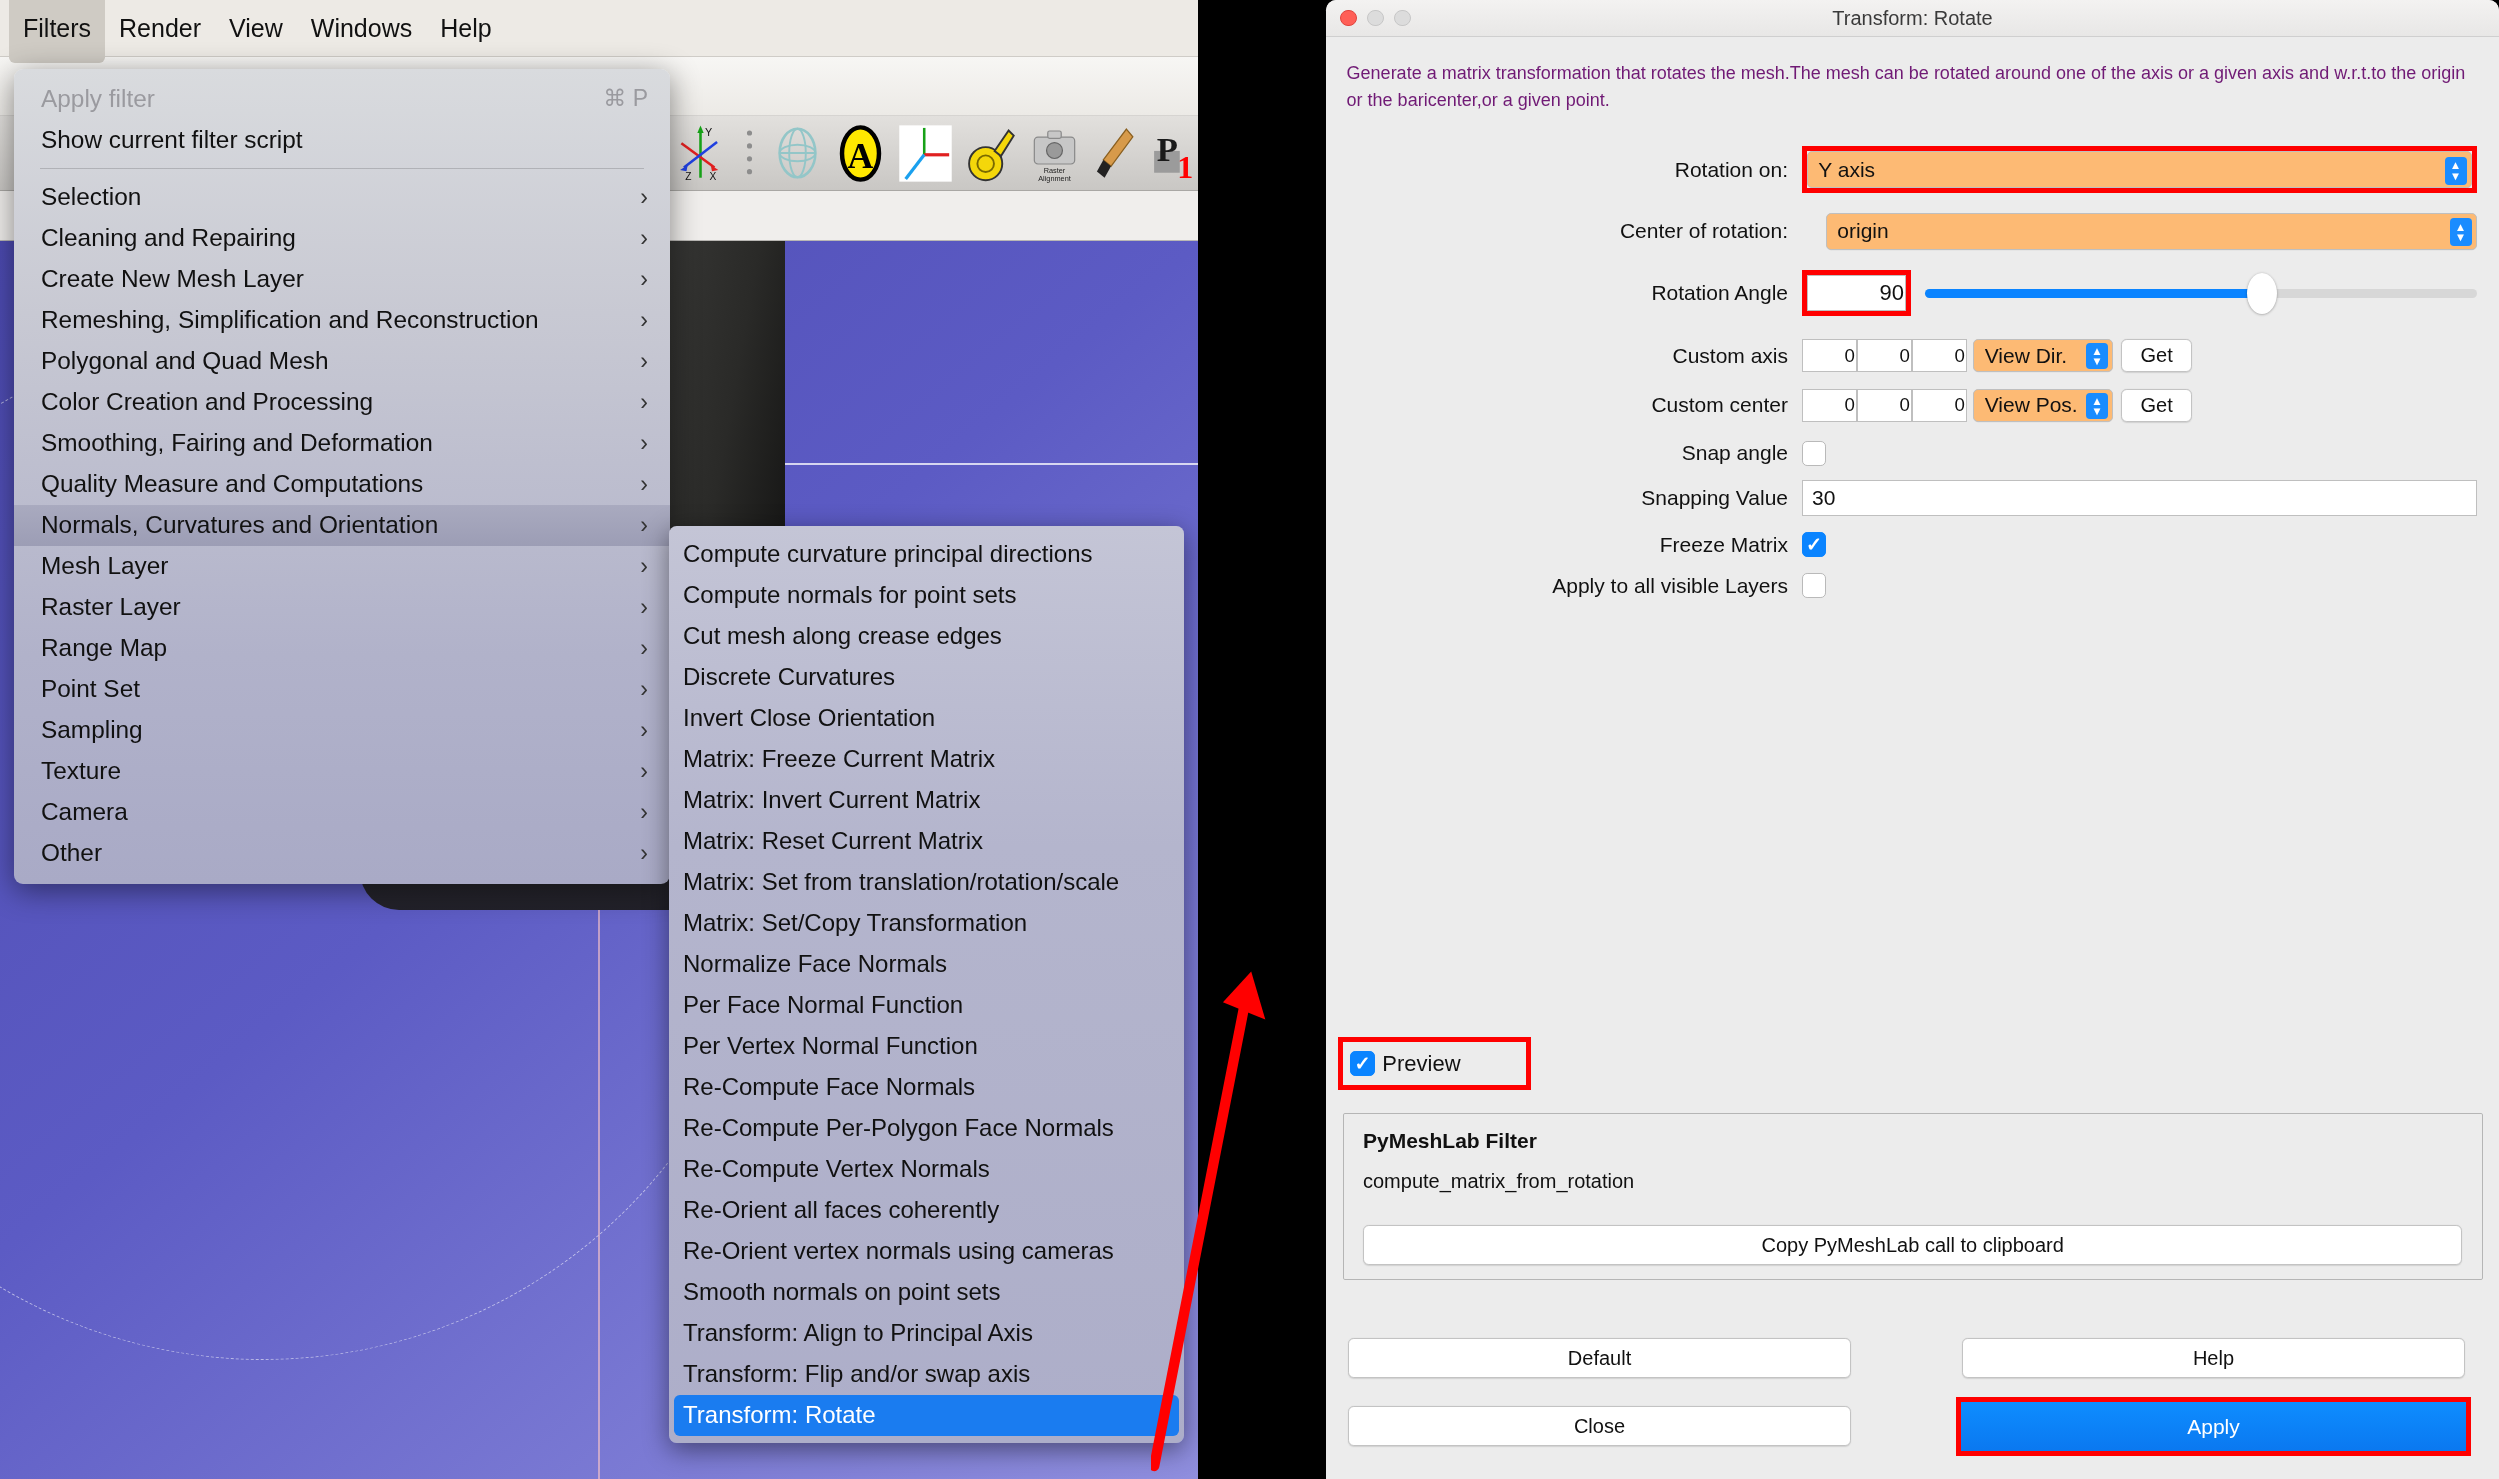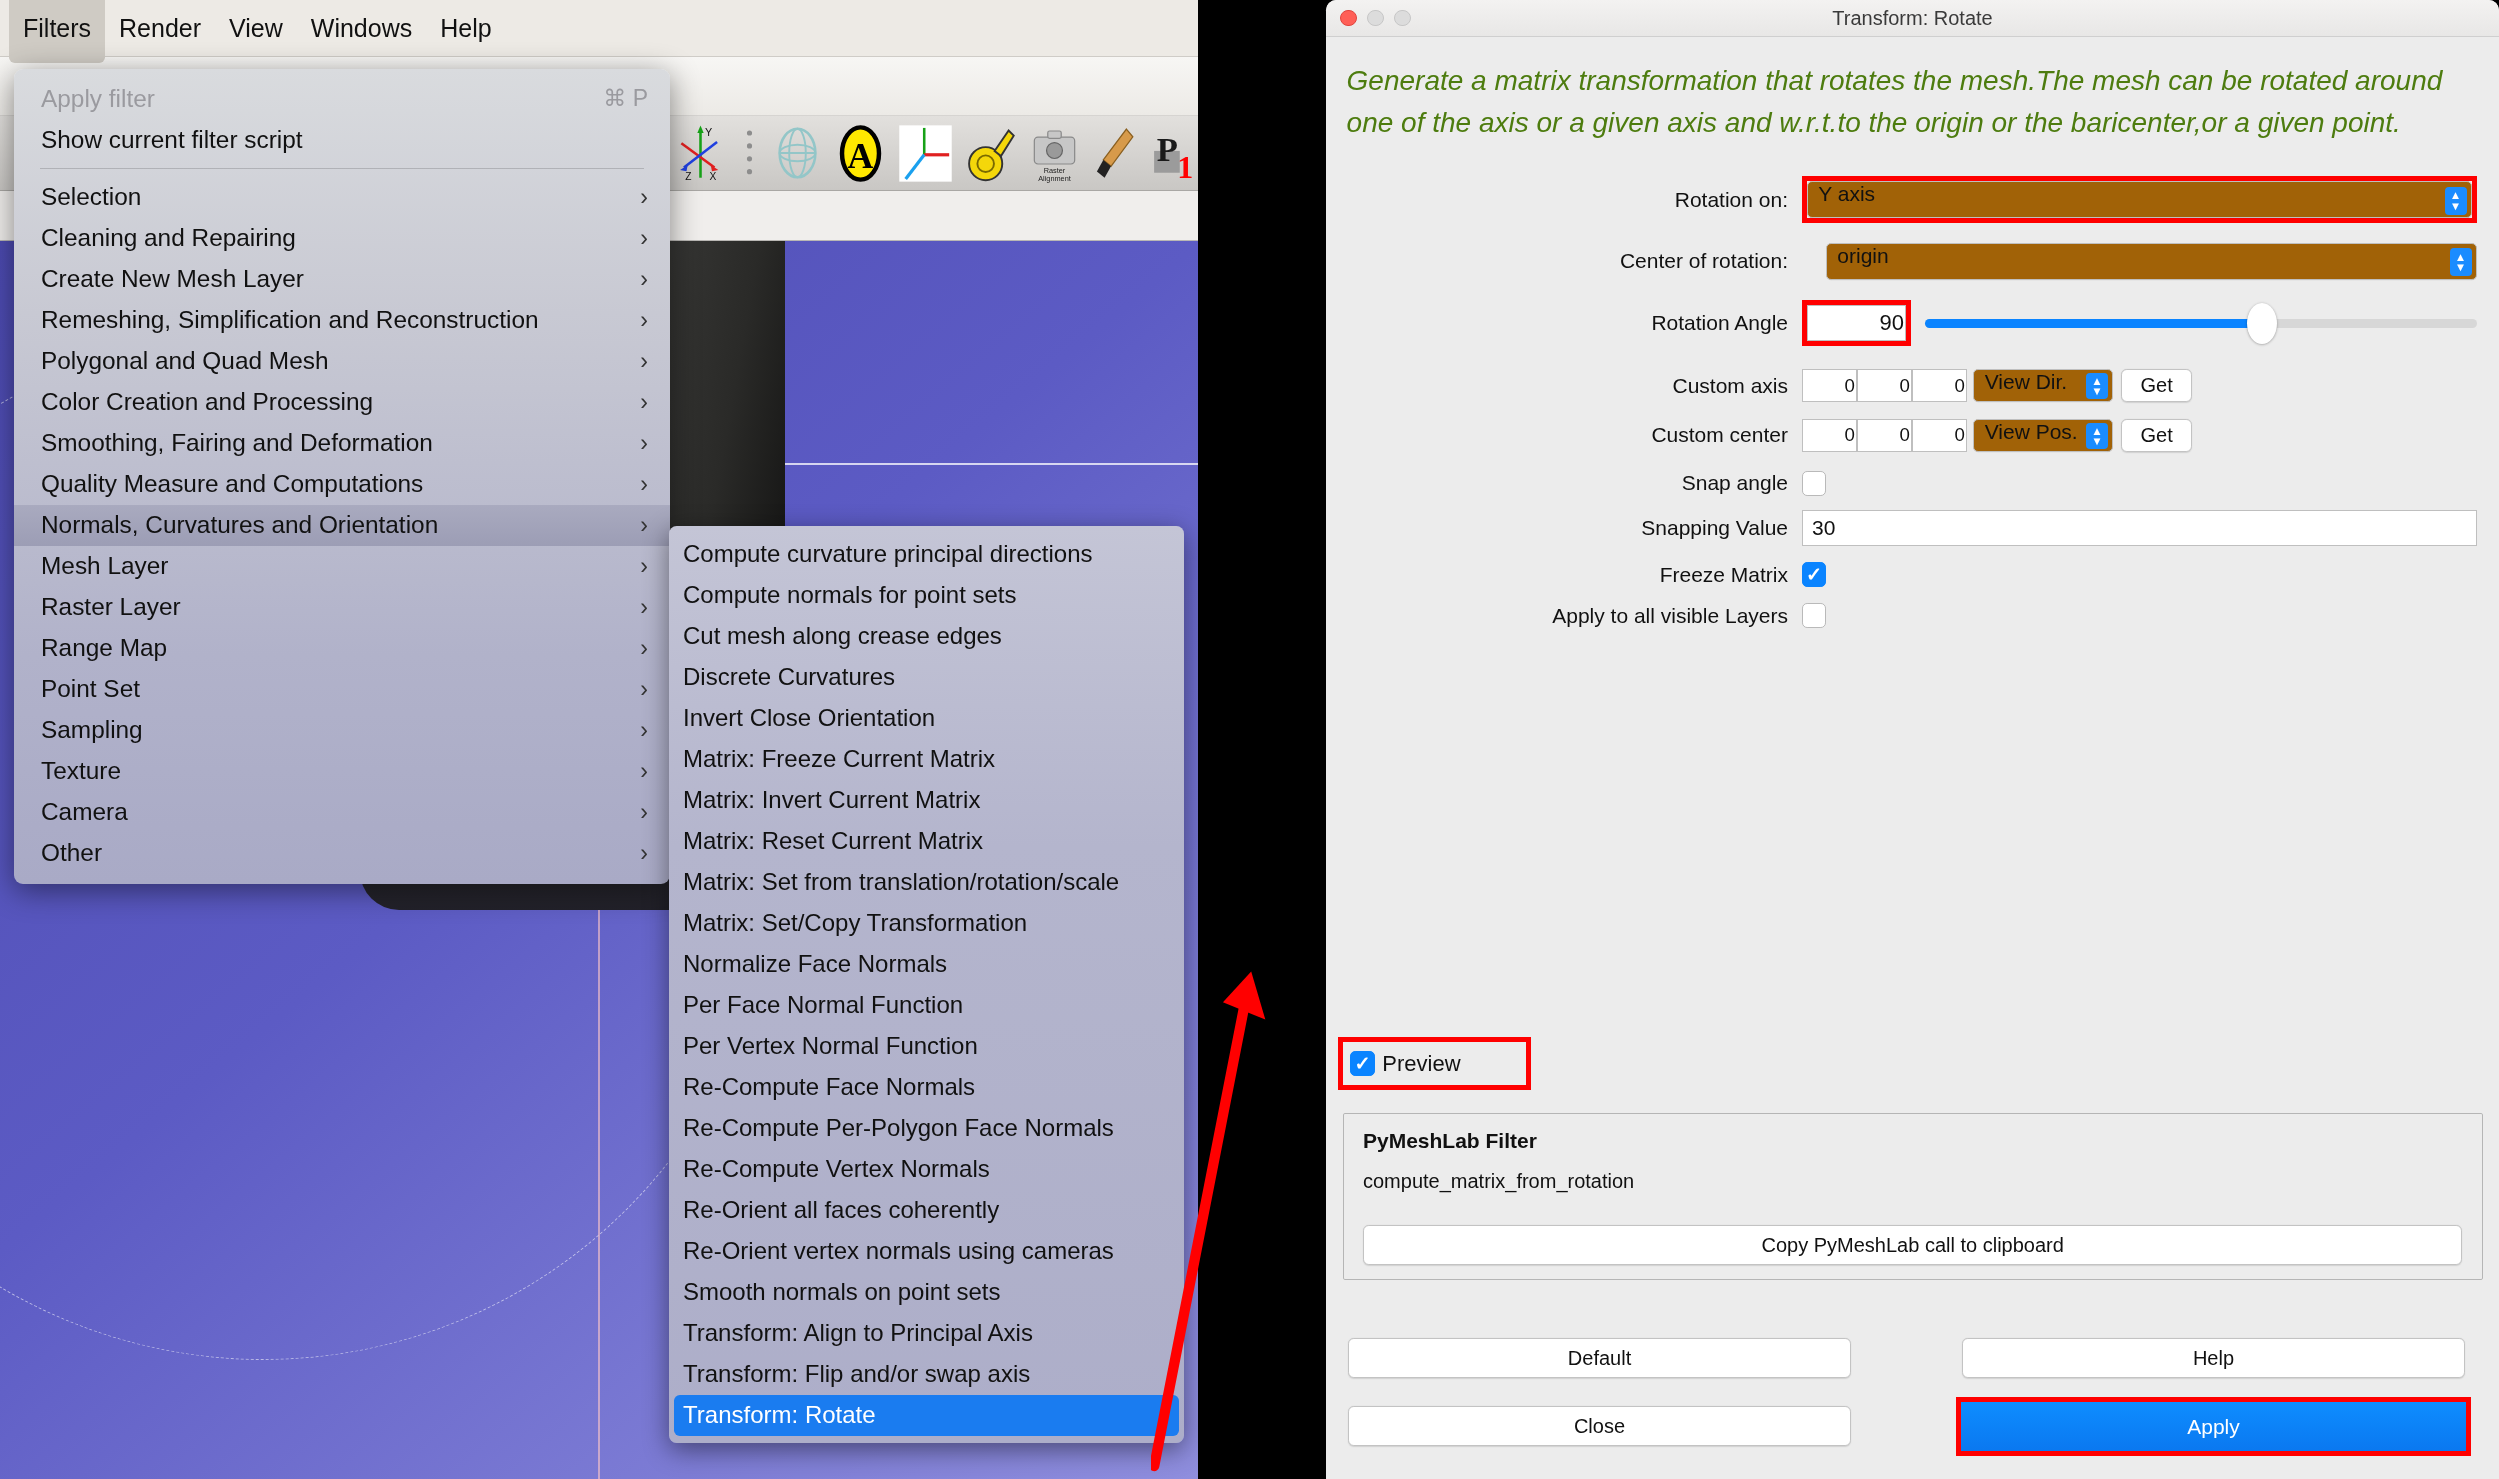--- a/index.html
+++ b/index.html
@@ -93,30 +93,30 @@
            background:#ececec; border-radius:10.3px 10.3px 0 0; overflow:hidden;
            box-shadow:0 0 26px rgba(0,0,0,.5); }
   #dlg-titlebar{ position:relative; height:37px; background:linear-gradient(#f3f2f1,#e8e7e6);
                  border-bottom:0.6px solid #cfcfcf; display:flex; align-items:center; }
   .traffic{ width:16.7px; height:16.7px; border-radius:50%; margin-left:10.3px; }
   #tl-close{ background:#ff5f57; border:0.6px solid #e0443e; margin-left:14px; }
   #tl-min{ background:#dcdcdc; border:0.6px solid #c6c6c6; }
   #tl-max{ background:#dcdcdc; border:0.6px solid #c6c6c6; }
   #dlg-title{ position:absolute; left:0; right:0; text-align:center; font-size:20px; color:#3a3a3a; }
 
-  #dlg-desc{ padding:23px 22px 6.4px 20.6px; font-size:28px; font-style:italic; color:#4d7c0f;
+  #dlg-desc{ padding:23px 22px 6.4px 20.6px; font-size:18px; color:#701a75;
              line-height:1.5; }
 
   
   .frow{ display:flex; align-items:center; margin:0 0 0 0; padding:0 22px 0 0; }
   .flabel{ width:476px; text-align:right; padding-right:14px; font-size:21px; color:#111; }
   .fctl{ flex:1; display:flex; align-items:center; }
 
-  .combo{ position:relative; background:#a16207; border:0.6px solid #bfbfbf; border-radius:5.1px;
-          height:37px; display:flex; padding-left:10.3px;
+  .combo{ position:relative; background:#fdba74; border:0.6px solid #bfbfbf; border-radius:5.1px;
+          height:37px; display:flex; align-items:center; padding-left:10.3px;
           font-size:21px; color:#111; box-shadow:0 0.6px 0 rgba(0,0,0,.06); }
   .stepper{ position:absolute; right:4.5px; top:4.5px; width:22px; height:28px; border-radius:3.9px;
             background:#1a8cff; display:flex; flex-direction:column; align-items:center;
             justify-content:center; color:#fff; font-size:11.6px; line-height:.9; }
 
   .redbox{ border:5.8px solid #ff0000; }
 
   .numbox{ background:#fff; border:0.6px solid #bfbfbf; height:33px; display:flex;
            align-items:center; justify-content:flex-end; padding-right:1px;
            font-size:18.7px; color:#111; }

